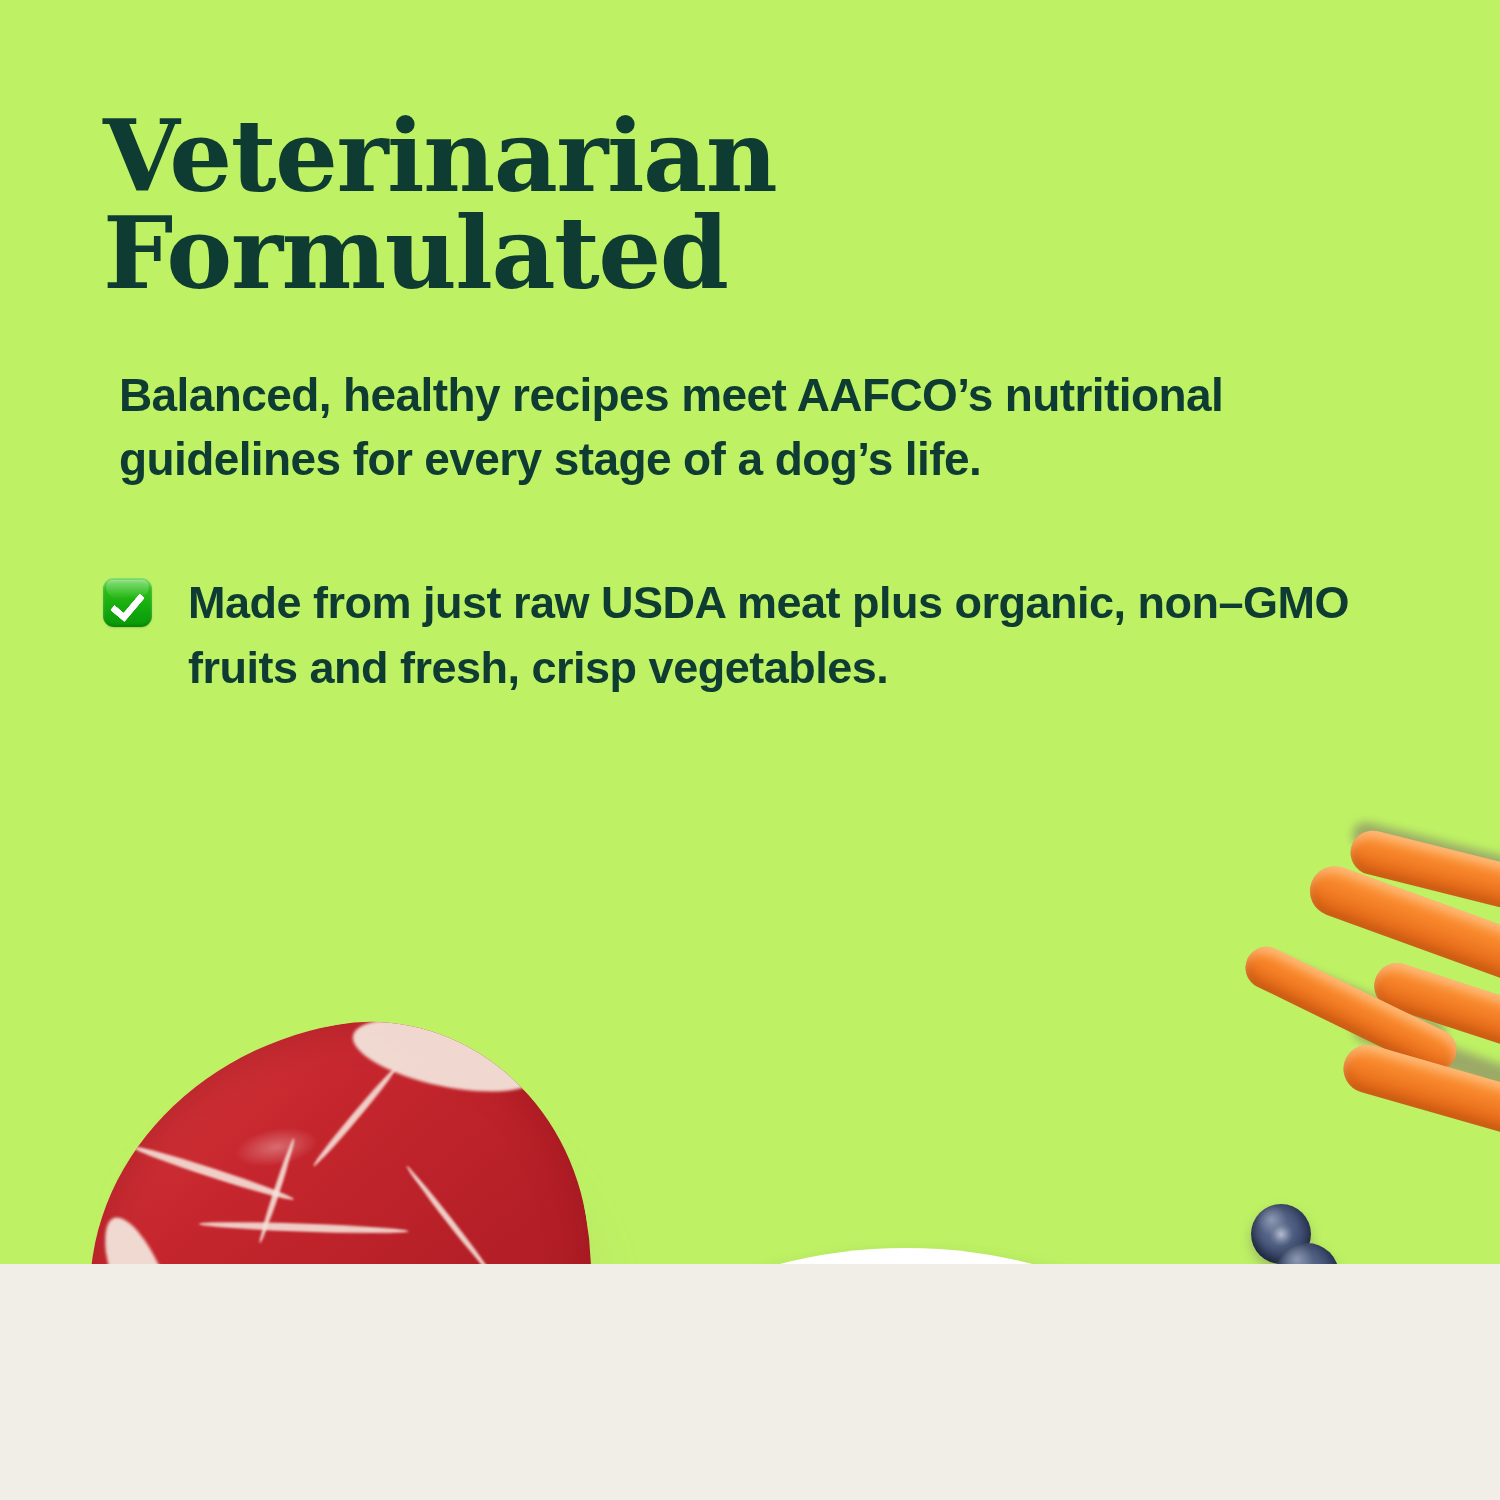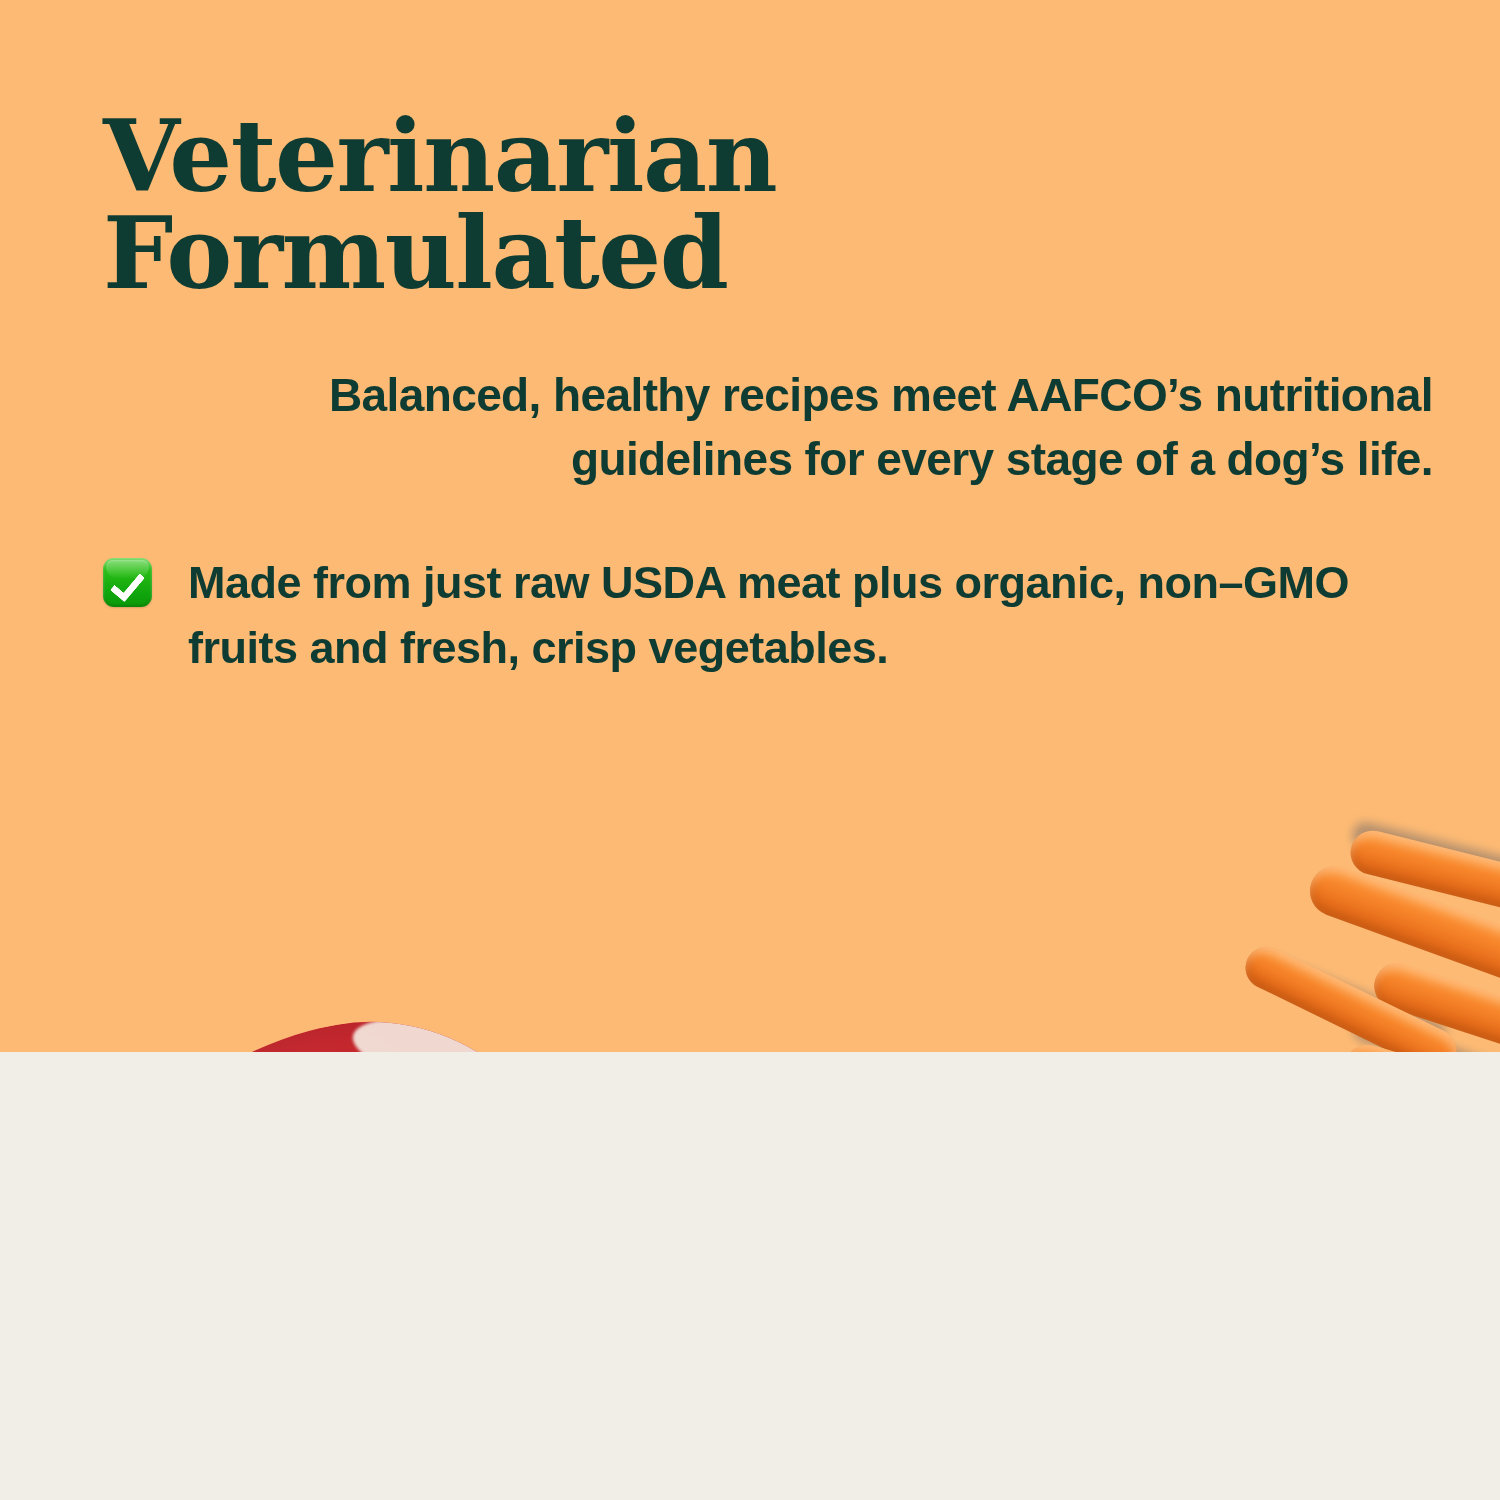--- a/index.html
+++ b/index.html
@@ -10,22 +10,22 @@
     width: 1500px;
     height: 1500px;
     overflow: hidden;
     background: #F1EDE7;
     font-family: "Liberation Sans", sans-serif;
   }
 
   #canvas {
     position: relative;
     width: 1500px;
-    height: 1052px;
-    background: #fdba74;
+    height: 1264px;
+    background: #bef264;
     overflow: hidden;
   }
 
   
   .copy {
     position: absolute;
     left: 103px;
     top: 108px;
     width: 1340px;
     z-index: 40;
@@ -36,34 +36,33 @@
     font-weight: 700;
     font-size: 99px;
     line-height: 0.98;
     letter-spacing: -1.5px;
     color: #0E3B32;
     margin: 0;
     white-space: pre-line;
   }
 
   .subhead {
-    margin: 0;
+    margin: 16px;
     margin-top: 62px;
     font-family: "Liberation Sans", sans-serif;
     font-weight: 700;
     font-size: 46px;
     line-height: 1.38;
     letter-spacing: -0.6px;
     color: #0E3B32;
     max-width: 1330px;
-    text-align: right;
   }
 
   .bullets {
-    margin-top: 60px;
+    margin-top: 80px;
   }
 
   .bullet {
     display: flex;
     align-items: flex-start;
     margin-bottom: 56px;
   }
 
   .check-icon {
     flex: 0 0 auto;

